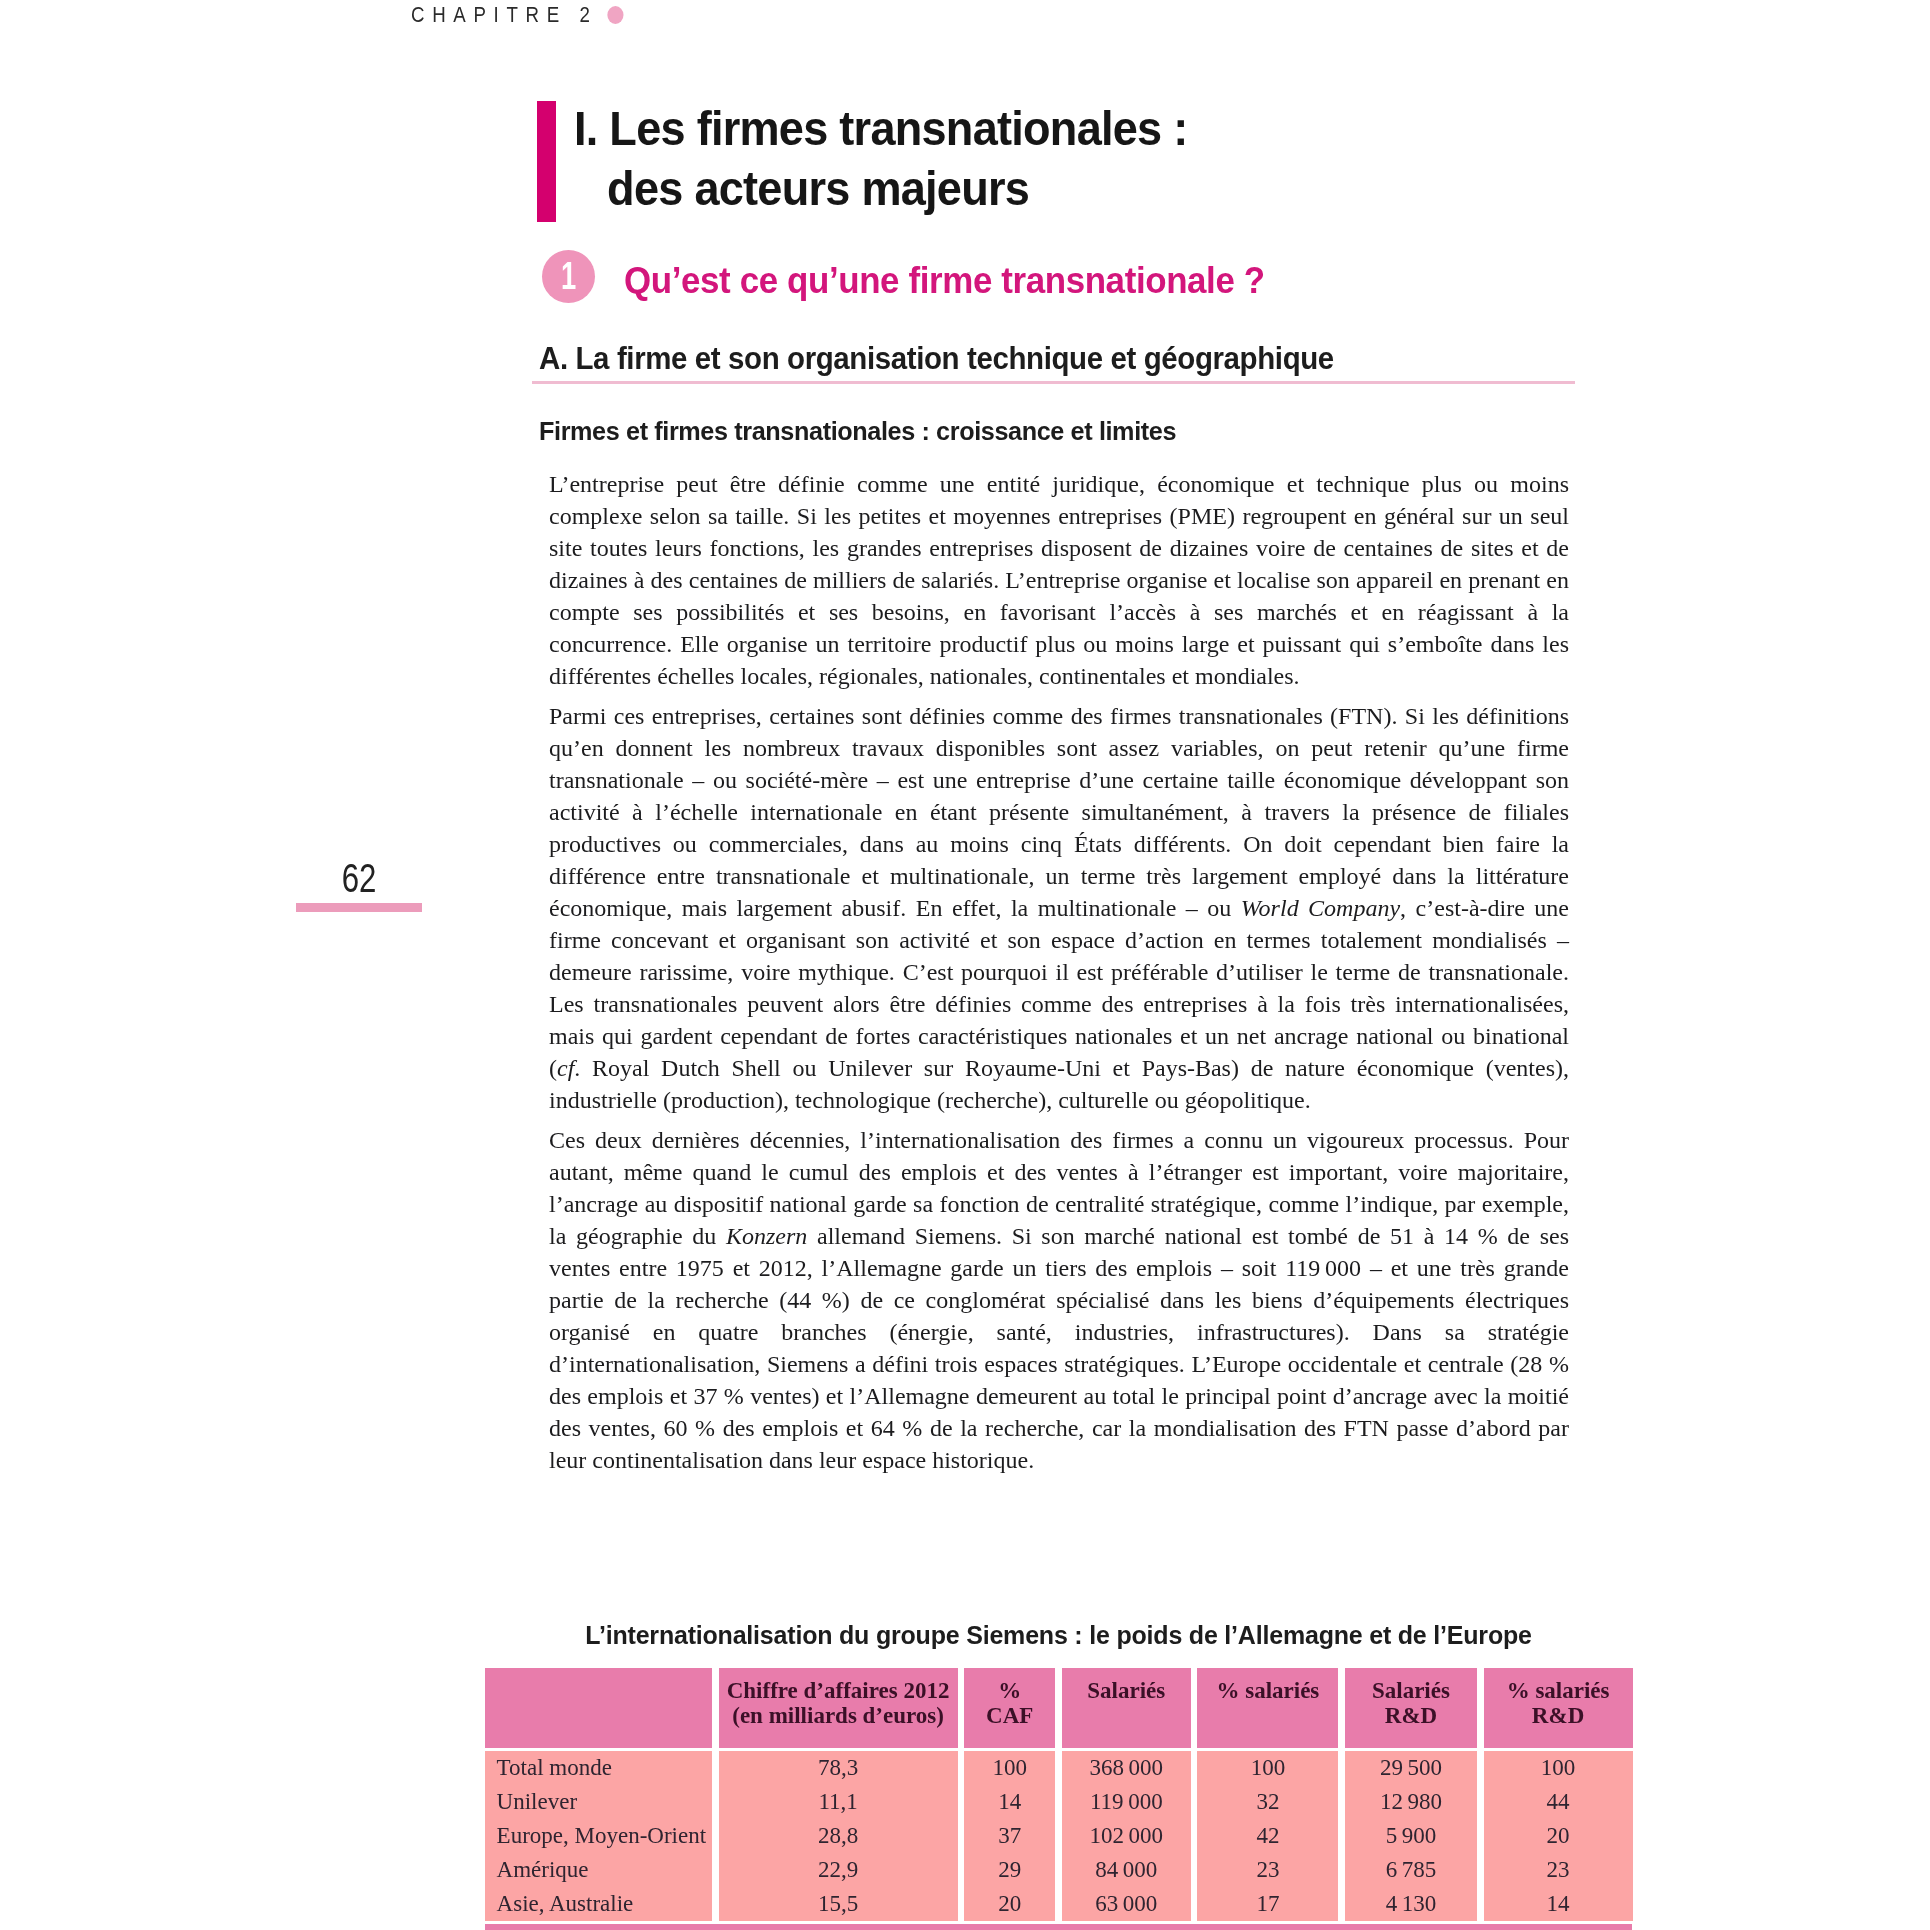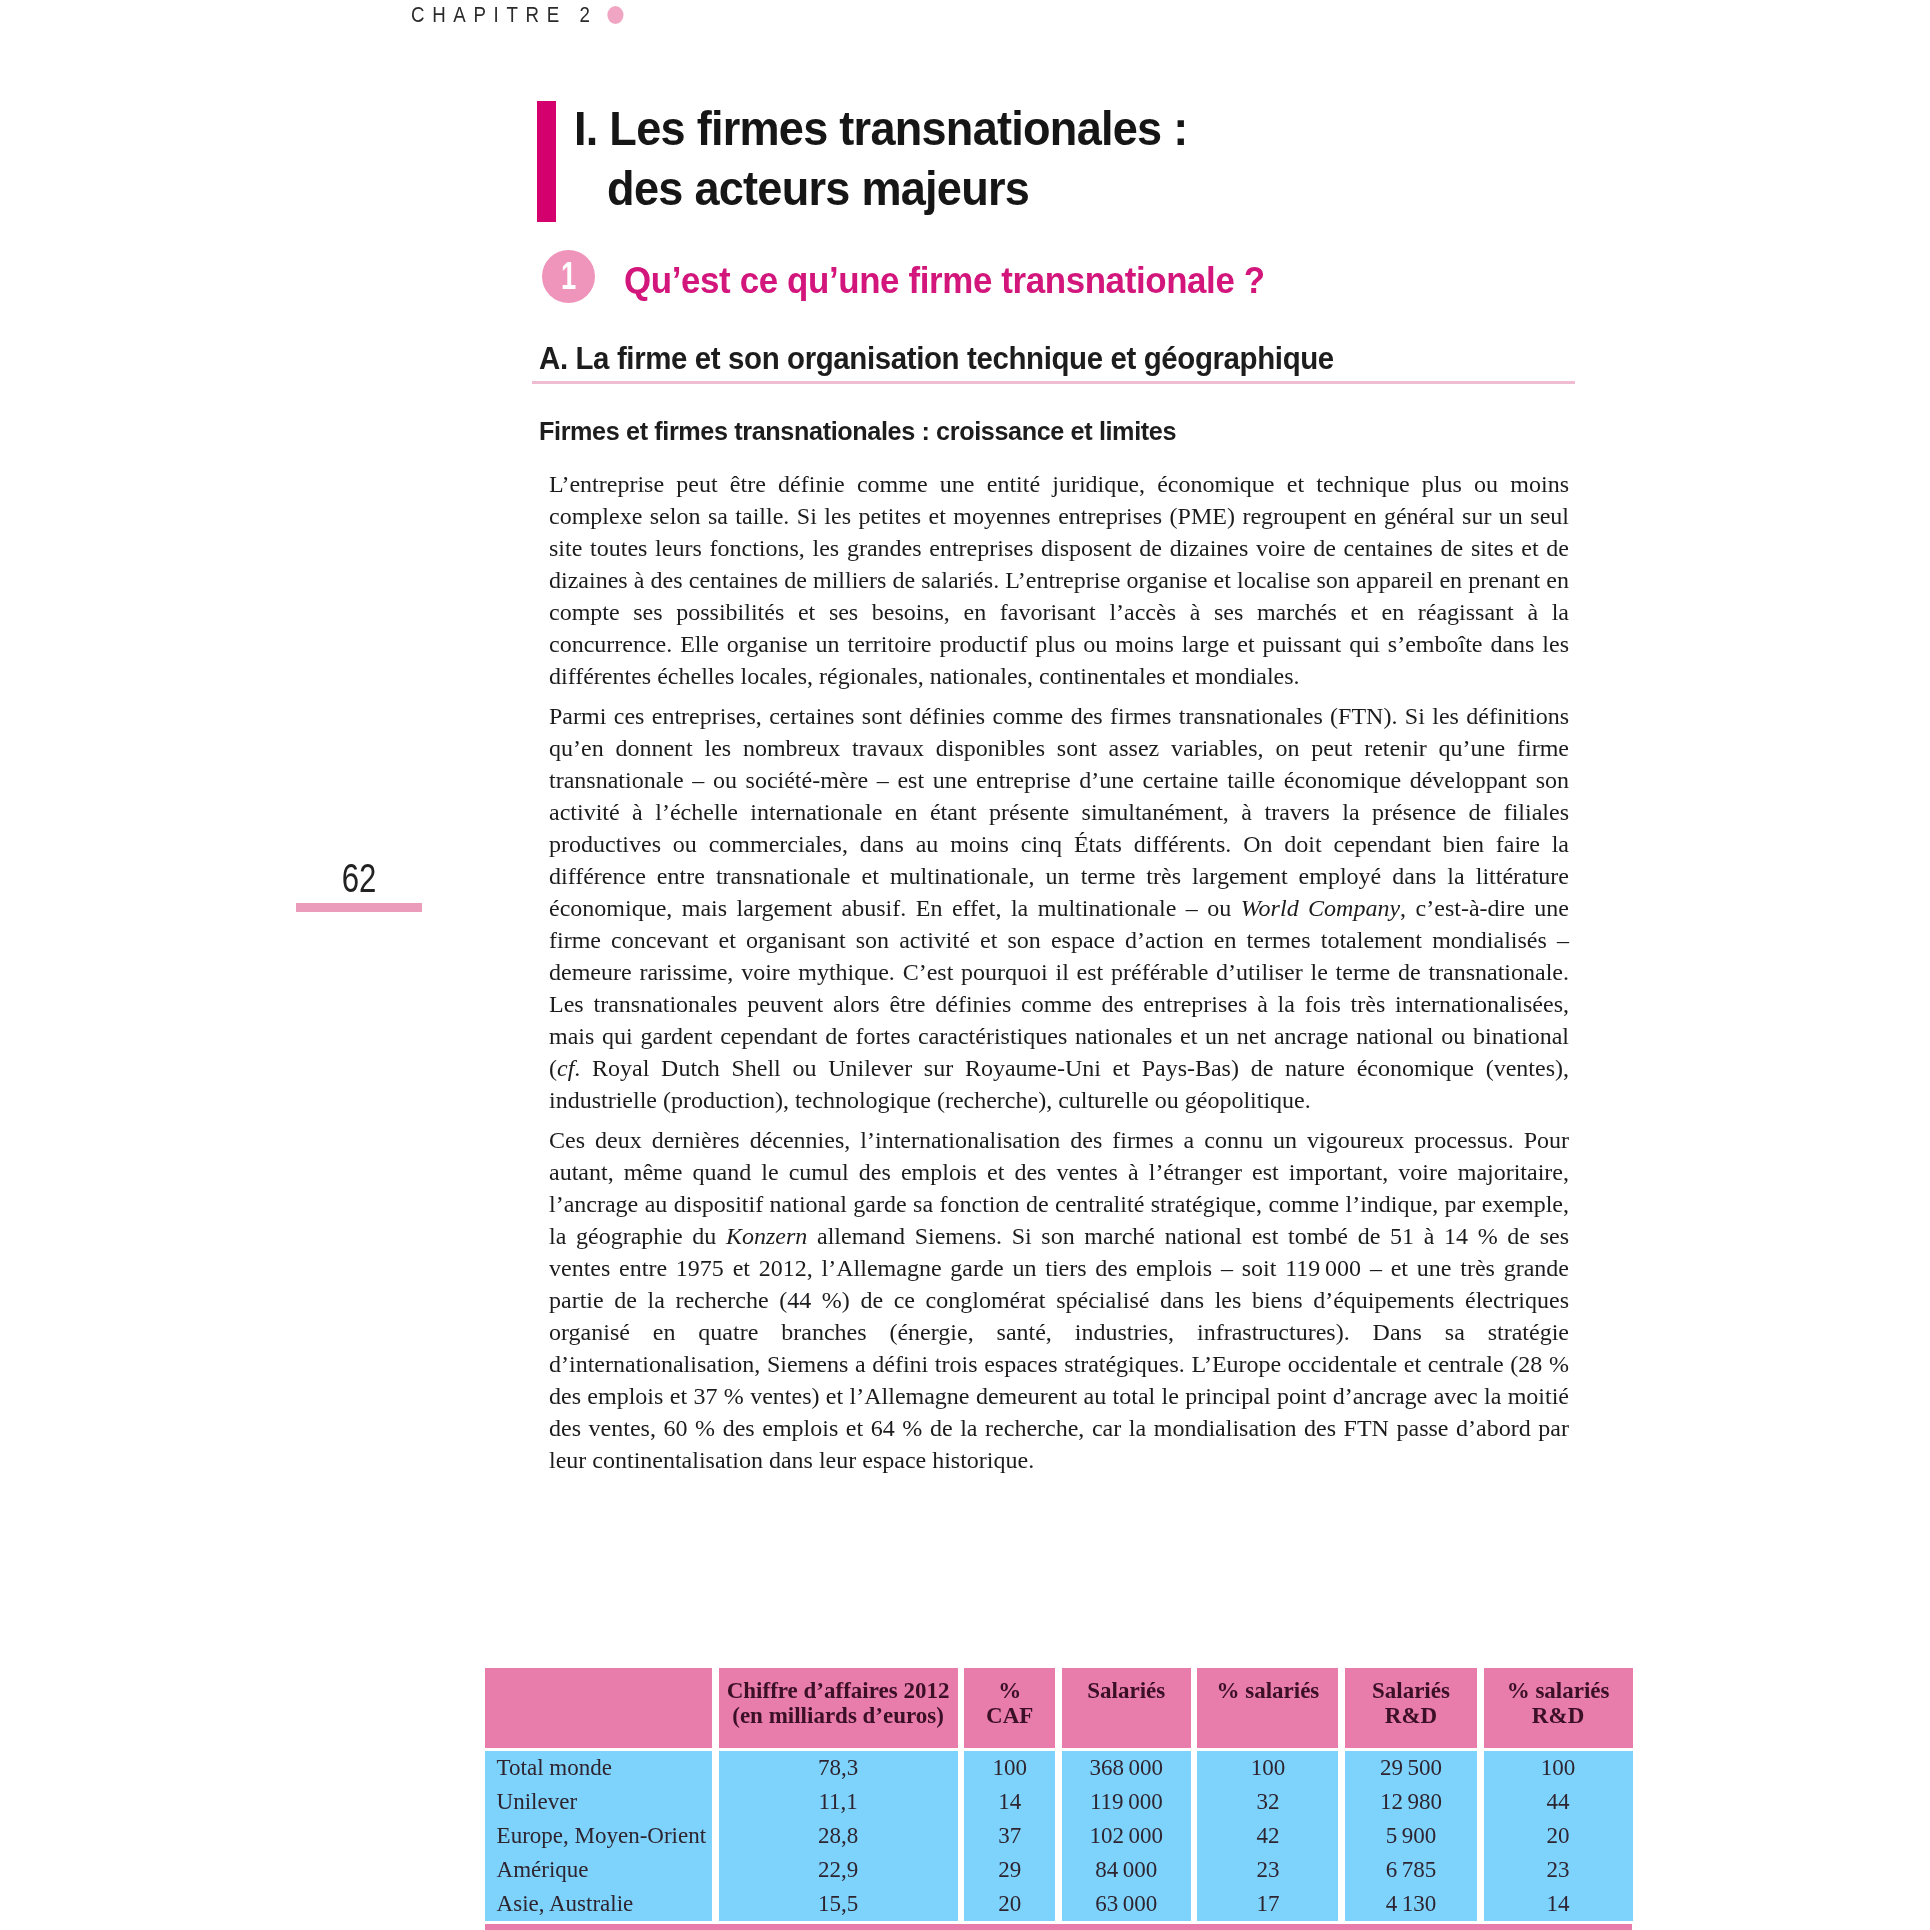--- a/index.html
+++ b/index.html
@@ -89,21 +89,21 @@
   }
   .t-head .th {
     background:#e87cab; height:80px; box-sizing:border-box;
     display:flex; flex-direction:column; justify-content:flex-start; align-items:center;
     padding:10px 1.7px 11.6px;
     font-family:"Liberation Serif", serif; font-size:23px; font-weight:bold; color:#3b1027;
     text-align:center; line-height:25px;
   }
   .t-body { margin-top:3.3px; }
   .t-cell {
-    background:#7dd3fc; height:34px;
+    background:#fca5a5; height:34px;
     display:flex; align-items:center; justify-content:center;
     font-family:"Liberation Serif", serif; font-size:23px; color:#2e2430;
   }
   .t-cell.label { justify-content:flex-start; padding-left:11.6px; box-sizing:border-box; }
   .t-band { height:18px; background:#e87cab; margin-top:2.5px; }
 </style>
 </head>
 <body>
 
 <div class="page">
@@ -132,20 +132,21 @@
 
   <div class="body-text" lang="fr">
       <p><span>L’entreprise peut être définie comme une entité juridique, économique et technique plus ou moins complexe selon sa taille. Si les petites et moyennes entreprises (PME) regroupent en général sur un seul site toutes leurs fonctions, les grandes entreprises disposent de dizaines voire de centaines de sites et de dizaines à des centaines de milliers de salariés. L’entreprise organise et localise son appareil en prenant en compte ses possibilités et ses besoins, en favorisant l’accès à ses marchés et en réagissant à la concurrence. Elle organise un territoire productif plus ou moins large et puissant qui s’emboîte dans les différentes échelles locales, régionales, nationales, continentales et mondiales.</span></p>
       <p><span>Parmi ces entreprises, certaines sont définies comme des firmes transnationales (FTN). Si les définitions qu’en donnent les nombreux travaux disponibles sont assez variables, on peut retenir qu’une firme transnationale – ou société-mère – est une entreprise d’une certaine taille économique développant son activité à l’échelle internationale en étant présente simultanément, à travers la présence de filiales productives ou commerciales, dans au moins cinq États différents. On doit cependant bien faire la différence entre transnationale et multinationale, un terme très largement employé dans la littérature économique, mais largement abusif. En effet, la multinationale – ou </span><i>World Company</i><span>, c’est-à-dire une firme concevant et organisant son activité et son espace d’action en termes totalement mondialisés – demeure rarissime, voire mythique. C’est pourquoi il est préférable d’utiliser le terme de transnationale. Les transnationales peuvent alors être définies comme des entreprises à la fois très internationalisées, mais qui gardent cependant de fortes caractéristiques nationales et un net ancrage national ou binational (</span><i>cf</i><span>. Royal Dutch Shell ou Unilever sur Royaume-Uni et Pays-Bas) de nature économique (ventes), industrielle (production), technologique (recherche), culturelle ou géopolitique.</span></p>
       <p><span>Ces deux dernières décennies, l’internationalisation des firmes a connu un vigoureux processus. Pour autant, même quand le cumul des emplois et des ventes à l’étranger est important, voire majoritaire, l’ancrage au dispositif national garde sa fonction de centralité stratégique, comme l’indique, par exemple, la géographie du </span><i>Konzern</i><span> allemand Siemens. Si son marché national est tombé de 51 à 14&nbsp;% de ses ventes entre 1975 et 2012, l’Allemagne garde un tiers des emplois – soit 119 000 – et une très grande partie de la recherche (44&nbsp;%) de ce conglomérat spécialisé dans les biens d’équipements électriques organisé en quatre branches (énergie, santé, industries, infrastructures). Dans sa stratégie d’internationalisation, Siemens a défini trois espaces stratégiques. L’Europe occidentale et centrale (28&nbsp;% des emplois et 37&nbsp;% ventes) et l’Allemagne demeurent au total le principal point d’ancrage avec la moitié des ventes, 60&nbsp;% des emplois et 64&nbsp;% de la recherche, car la mondialisation des FTN passe d’abord par leur continentalisation dans leur espace historique.</span></p>
     </div>
 
   <div class="pagenum">62</div>
   <div class="pagenum-bar"></div>
 
+  <div class="table-caption">L’internationalisation du groupe Siemens&nbsp;: le poids de l’Allemagne et de l’Europe</div>
 
   <div class="siemens-table">
     <div class="t-head">
         <div class="th">
           <span></span>
           <span></span>
         </div>
         <div class="th">
           <span>Chiffre d’affaires 2012</span>
           <span>(en milliards d’euros)</span>

